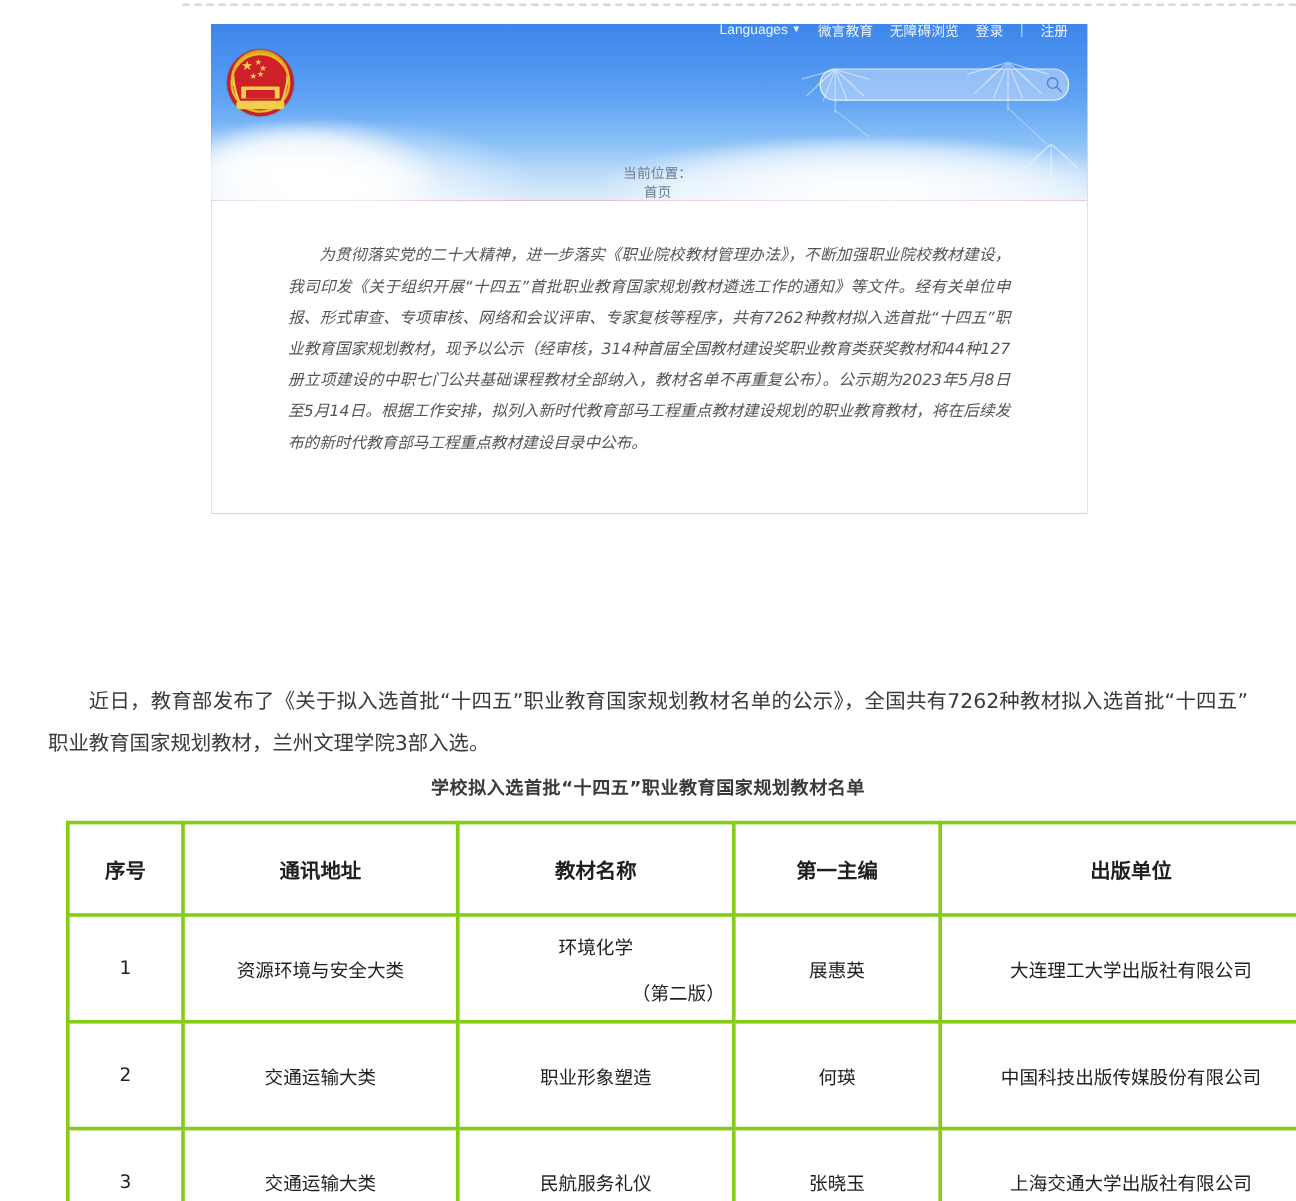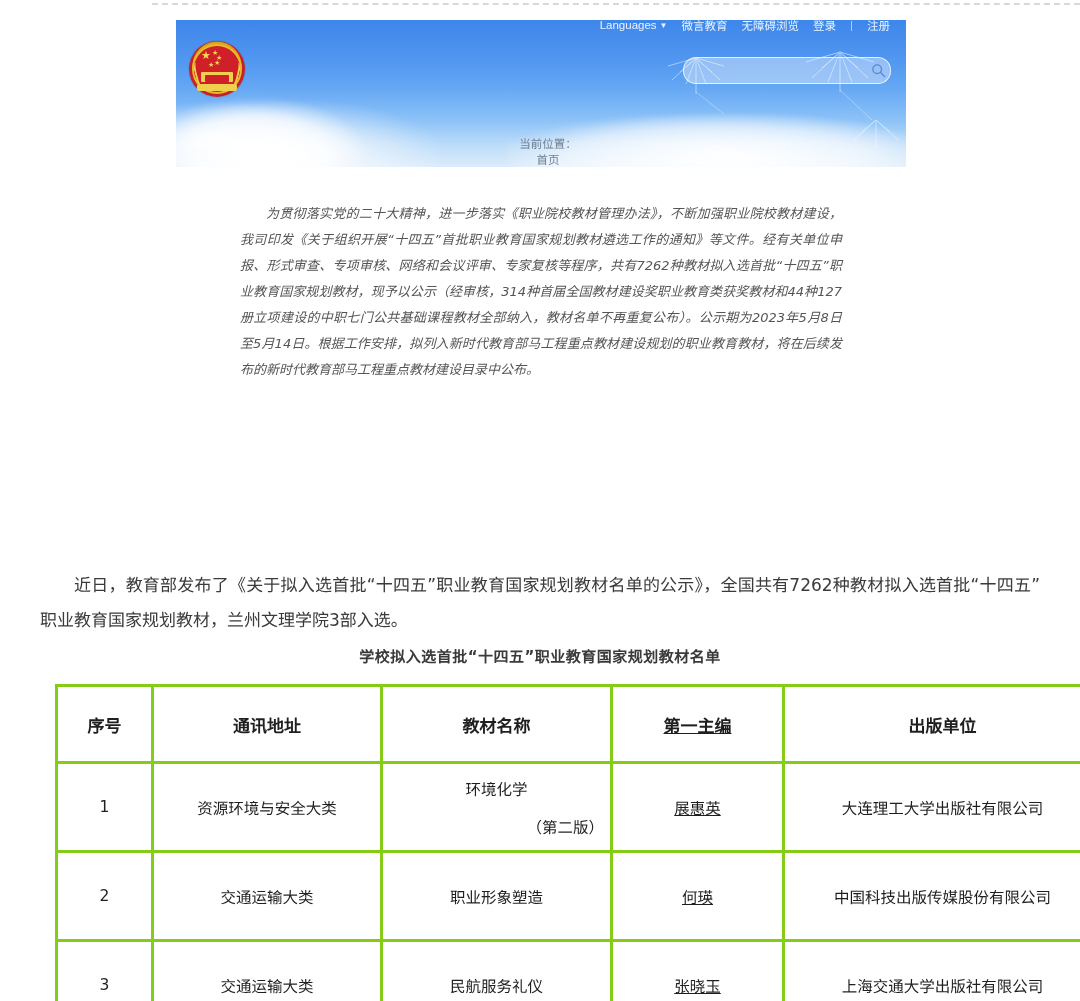--- a/index.html
+++ b/index.html
@@ -307,21 +307,21 @@
     font-weight: 700;
   }
   .data-table td {
     height: 78px;
     font-size: 15.5px;
     font-weight: 400;
   }
   .data-table .c0 { width: 81px; }
   .data-table .c1 { width: 214px; }
   .data-table .c2 { width: 215px; }
-  .data-table .c3 { width: 157px; text-decoration: underline; }
+  .data-table .c3 { width: 157px; }
   .data-table .c4 { width: 303px; }
   .cell-two-line span { display: block; }
   .cell-two-line span + span { margin-top: 16px; text-align: right; }
 </style>
 </head>
 <body>
 
 <div class="top-rule"></div>
 
 <div class="article-card">

